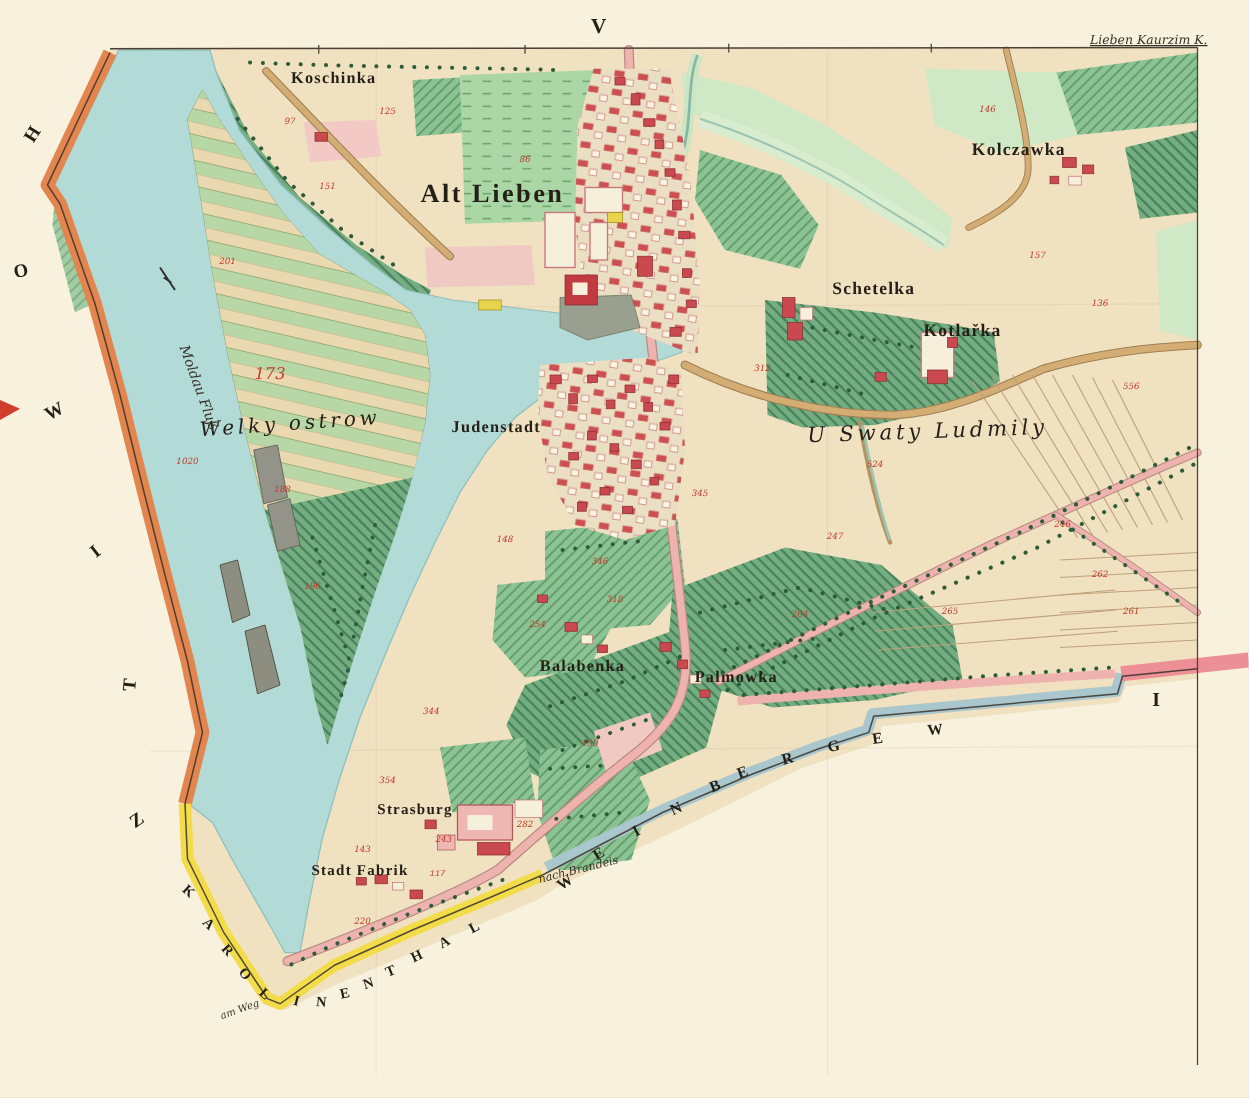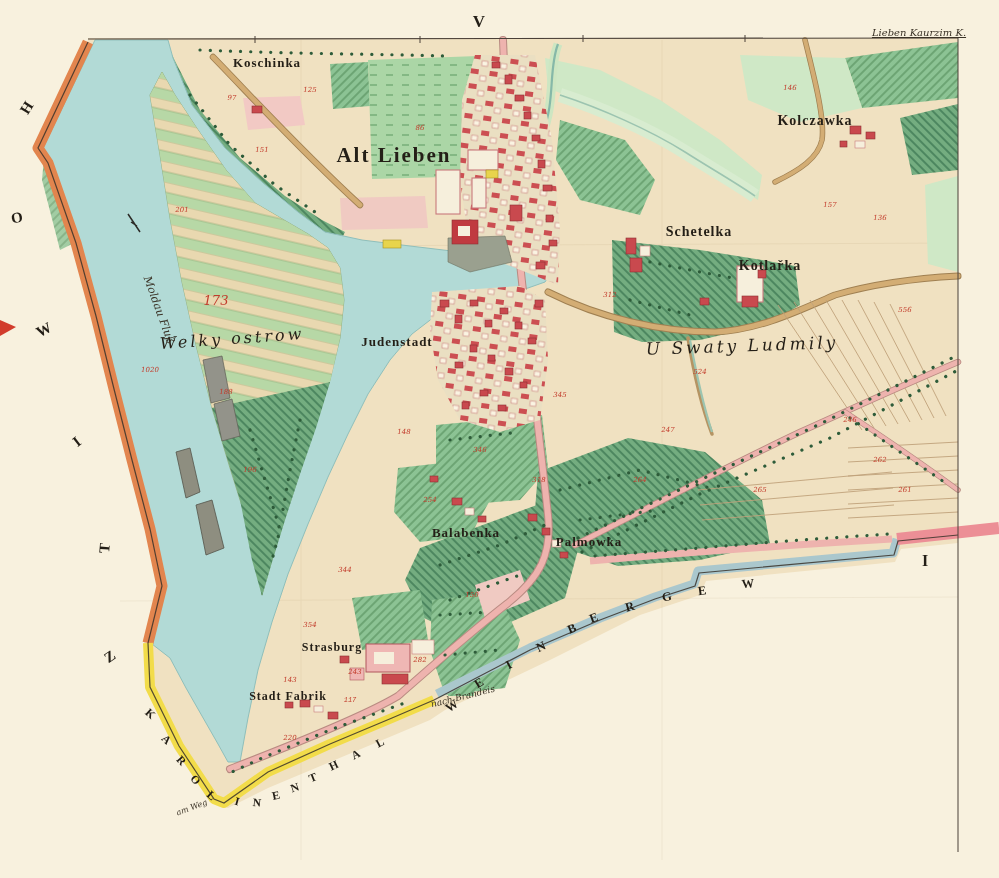--- a/index.html
+++ b/index.html
@@ -317,29 +317,29 @@
       <span class="lbl n" style="left: 216px; top: 300px; font-size: 13px; color: rgb(194, 59, 43); transform: translate(-50%, -50%) rotate(0deg);">173</span>
       <span class="lbl n" style="left: 226px; top: 392px; font-size: 7px; color: rgb(194, 59, 43); transform: translate(-50%, -50%) rotate(0deg);">188</span>
       <span class="lbl n" style="left: 250px; top: 470px; font-size: 7px; color: rgb(194, 59, 43); transform: translate(-50%, -50%) rotate(0deg);">196</span>
       <span class="lbl n" style="left: 150px; top: 370px; font-size: 7px; color: rgb(194, 59, 43); transform: translate(-50%, -50%) rotate(0deg);">1020</span>
       <span class="lbl n" style="left: 262px; top: 150px; font-size: 7px; color: rgb(194, 59, 43); transform: translate(-50%, -50%) rotate(0deg);">151</span>
       <span class="lbl n" style="left: 420px; top: 128px; font-size: 7px; color: rgb(194, 59, 43); transform: translate(-50%, -50%) rotate(0deg);">86</span>
       <span class="lbl n" style="left: 310px; top: 90px; font-size: 7px; color: rgb(194, 59, 43); transform: translate(-50%, -50%) rotate(0deg);">125</span>
       <span class="lbl n" style="left: 232px; top: 98px; font-size: 7px; color: rgb(194, 59, 43); transform: translate(-50%, -50%) rotate(0deg);">97</span>
       <span class="lbl n" style="left: 790px; top: 88px; font-size: 7px; color: rgb(194, 59, 43); transform: translate(-50%, -50%) rotate(0deg);">146</span>
       <span class="lbl n" style="left: 830px; top: 205px; font-size: 7px; color: rgb(194, 59, 43); transform: translate(-50%, -50%) rotate(0deg);">157</span>
-      <span class="lbl n" style="left: 880px; top: 218px; font-size: 7px; color: rgb(194, 59, 43); transform: translate(-50%, -50%) rotate(0deg);">136</span>
+      <span class="lbl n" style="left: 880px; top: 243px; font-size: 7px; color: rgb(194, 59, 43); transform: translate(-50%, -50%) rotate(0deg);">136</span>
       <span class="lbl n" style="left: 905px; top: 310px; font-size: 7px; color: rgb(194, 59, 43); transform: translate(-50%, -50%) rotate(0deg);">556</span>
       <span class="lbl n" style="left: 610px; top: 295px; font-size: 7px; color: rgb(194, 59, 43); transform: translate(-50%, -50%) rotate(0deg);">312</span>
       <span class="lbl n" style="left: 700px; top: 372px; font-size: 7px; color: rgb(194, 59, 43); transform: translate(-50%, -50%) rotate(0deg);">524</span>
       <span class="lbl n" style="left: 560px; top: 395px; font-size: 7px; color: rgb(194, 59, 43); transform: translate(-50%, -50%) rotate(0deg);">345</span>
       <span class="lbl n" style="left: 480px; top: 450px; font-size: 7px; color: rgb(194, 59, 43); transform: translate(-50%, -50%) rotate(0deg);">346</span>
       <span class="lbl n" style="left: 430px; top: 500px; font-size: 7px; color: rgb(194, 59, 43); transform: translate(-50%, -50%) rotate(0deg);">254</span>
-      <span class="lbl n" style="left: 539px; top: 480px; font-size: 7px; color: rgb(194, 59, 43); transform: translate(-50%, -50%) rotate(0deg);">318</span>
-      <span class="lbl n" style="left: 640px; top: 480px; font-size: 7px; color: rgb(194, 59, 43); transform: translate(-50%, -50%) rotate(0deg);">264</span>
+      <span class="lbl n" style="left: 492px; top: 480px; font-size: 7px; color: rgb(194, 59, 43); transform: translate(-50%, -50%) rotate(0deg);">318</span>
+      <span class="lbl n" style="left: 640px; top: 492px; font-size: 7px; color: rgb(194, 59, 43); transform: translate(-50%, -50%) rotate(0deg);">264</span>
       <span class="lbl n" style="left: 760px; top: 490px; font-size: 7px; color: rgb(194, 59, 43); transform: translate(-50%, -50%) rotate(0deg);">265</span>
       <span class="lbl n" style="left: 880px; top: 460px; font-size: 7px; color: rgb(194, 59, 43); transform: translate(-50%, -50%) rotate(0deg);">262</span>
       <span class="lbl n" style="left: 905px; top: 490px; font-size: 7px; color: rgb(194, 59, 43); transform: translate(-50%, -50%) rotate(0deg);">261</span>
       <span class="lbl n" style="left: 668px; top: 430px; font-size: 7px; color: rgb(194, 59, 43); transform: translate(-50%, -50%) rotate(0deg);">247</span>
       <span class="lbl n" style="left: 850px; top: 420px; font-size: 7px; color: rgb(194, 59, 43); transform: translate(-50%, -50%) rotate(0deg);">246</span>
       <span class="lbl n" style="left: 345px; top: 570px; font-size: 7px; color: rgb(194, 59, 43); transform: translate(-50%, -50%) rotate(0deg);">344</span>
       <span class="lbl n" style="left: 310px; top: 625px; font-size: 7px; color: rgb(194, 59, 43); transform: translate(-50%, -50%) rotate(0deg);">354</span>
       <span class="lbl n" style="left: 290px; top: 680px; font-size: 7px; color: rgb(194, 59, 43); transform: translate(-50%, -50%) rotate(0deg);">143</span>
       <span class="lbl n" style="left: 350px; top: 700px; font-size: 7px; color: rgb(194, 59, 43); transform: translate(-50%, -50%) rotate(0deg); font-family: Liberation Mono, monospace;">117</span>
       <span class="lbl n" style="left: 420px; top: 660px; font-size: 7px; color: rgb(194, 59, 43); transform: translate(-50%, -50%) rotate(0deg);">282</span>

